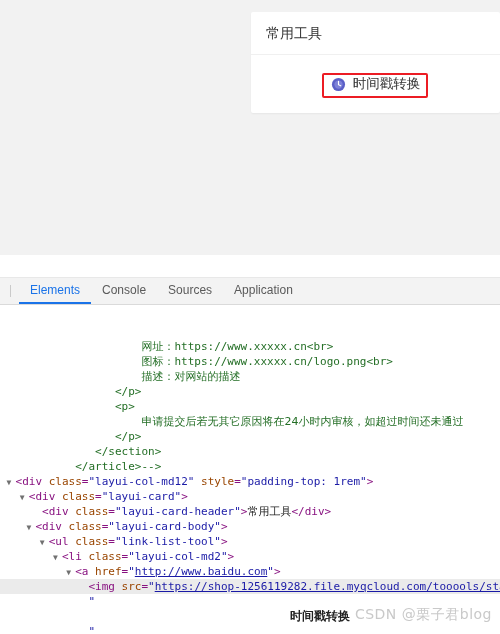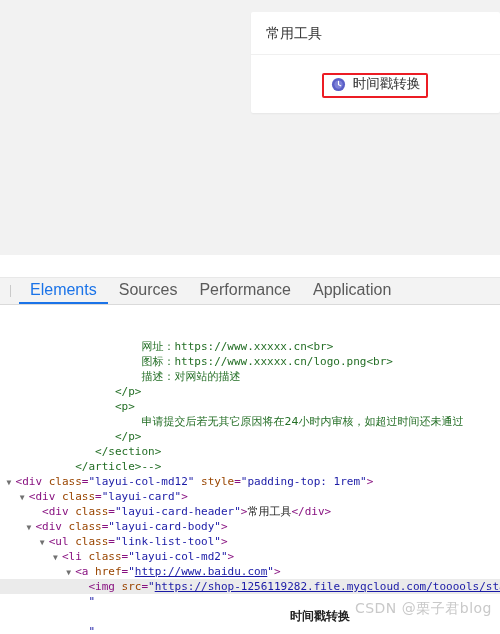--- a/index.html
+++ b/index.html
@@ -117,21 +117,21 @@
   .tab-divider {
     width: 1px;
     background: #cacaca;
     margin: 7px 8px 7px 0;
     flex: 0 0 auto;
   }
   .dt-tab {
     padding: 0 11px;
     display: flex;
     align-items: center;
-    font-size: 16px;
+    font-size: 12px;
     color: #5a5a5a;
     font-family: "Liberation Sans", sans-serif;
     white-space: nowrap;
     box-sizing: border-box;
     border-bottom: 2px solid transparent;
     flex: 0 0 auto;
   }
   .dt-tab.active {
     color: #1a73e8;
     border-bottom-color: #1a73e8;
@@ -168,21 +168,21 @@
   .punct { color: #881280; }
   .comment { color: #236e25; }
   .txt-green { color: #236e25; margin-top: 20px; }
   .txt-black { color: #222222; }
   .link-val { color: #1a1aa6; text-decoration: underline; }
   .cjk { font-family: "DejaVu Sans", "Liberation Sans", sans-serif; }
 
   .watermark {
     position: absolute;
     right: 8px;
-    bottom: 18px;
+    bottom: 12px;
     font-size: 14px;
     color: #c9c9c9;
     font-family: "DejaVu Sans", "Liberation Sans", sans-serif;
     letter-spacing: .5px;
   }
 </style>
 </head>
 <body>
 
 <div class="page-viewport">
@@ -211,22 +211,22 @@
 </div>
 
 <div class="devtools-gap"></div>
 
 <div class="devtools">
 
   <div class="devtools-tabbar">
     <div class="tab-divider"></div>
     <div id="dt-tabs-host" style="display:flex;align-items:stretch;">
         <div class="dt-tab active">Elements</div>
+        <div class="dt-tab">Console</div>
         <div class="dt-tab">Sources</div>
-        <div class="dt-tab">Performance</div>
         <div class="dt-tab">Application</div>
       </div>
   </div>
 
   <div class="dom-tree">
     <div id="dom-lines-host"><div class="dom-line"><span style="display: inline-block; width: 132.4px;"></span><span class="tw none"></span><span class="txt-green cjk">网址：</span><span class="txt-green">https://www.xxxxx.cn&lt;br&gt;</span></div><div class="dom-line"><span style="display: inline-block; width: 132.4px;"></span><span class="tw none"></span><span class="txt-green cjk">图标：</span><span class="txt-green">https://www.xxxxx.cn/logo.png&lt;br&gt;</span></div><div class="dom-line"><span style="display: inline-block; width: 132.4px;"></span><span class="tw none"></span><span class="txt-green cjk">描述：对网站的描述</span></div><div class="dom-line"><span style="display: inline-block; width: 105.92px;"></span><span class="tw none"></span><span class="comment">&lt;/p&gt;</span></div><div class="dom-line"><span style="display: inline-block; width: 105.92px;"></span><span class="tw none"></span><span class="comment">&lt;p&gt;</span></div><div class="dom-line"><span style="display: inline-block; width: 132.4px;"></span><span class="tw none"></span><span class="txt-green cjk">申请提交后若无其它原因将在24小时内审核，如超过时间还未通过</span></div><div class="dom-line"><span style="display: inline-block; width: 105.92px;"></span><span class="tw none"></span><span class="comment">&lt;/p&gt;</span></div><div class="dom-line"><span style="display: inline-block; width: 86.06px;"></span><span class="tw none"></span><span class="comment">&lt;/section&gt;</span></div><div class="dom-line"><span style="display: inline-block; width: 66.2px;"></span><span class="tw none"></span><span class="comment">&lt;/article&gt;--&gt;</span></div><div class="dom-line"><span style="display: inline-block; width: 6.62px;"></span><span class="tw">▼</span><span class="punct">&lt;</span><span class="tag">div</span><span class="attr"> class</span><span class="punct">=</span><span class="val">"layui-col-md12"</span><span class="attr"> style</span><span class="punct">=</span><span class="val">"padding-top: 1rem"</span><span class="punct">&gt;</span></div><div class="dom-line"><span style="display: inline-block; width: 19.86px;"></span><span class="tw">▼</span><span class="punct">&lt;</span><span class="tag">div</span><span class="attr"> class</span><span class="punct">=</span><span class="val">"layui-card"</span><span class="punct">&gt;</span></div><div class="dom-line"><span style="display: inline-block; width: 33.1px;"></span><span class="tw none"></span><span class="punct">&lt;</span><span class="tag">div</span><span class="attr"> class</span><span class="punct">=</span><span class="val">"layui-card-header"</span><span class="punct">&gt;</span><span class="txt-black cjk">常用工具</span><span class="punct">&lt;/</span><span class="tag">div</span><span class="punct">&gt;</span></div><div class="dom-line"><span style="display: inline-block; width: 26.48px;"></span><span class="tw">▼</span><span class="punct">&lt;</span><span class="tag">div</span><span class="attr"> class</span><span class="punct">=</span><span class="val">"layui-card-body"</span><span class="punct">&gt;</span></div><div class="dom-line"><span style="display: inline-block; width: 39.72px;"></span><span class="tw">▼</span><span class="punct">&lt;</span><span class="tag">ul</span><span class="attr"> class</span><span class="punct">=</span><span class="val">"link-list-tool"</span><span class="punct">&gt;</span></div><div class="dom-line"><span style="display: inline-block; width: 52.96px;"></span><span class="tw">▼</span><span class="punct">&lt;</span><span class="tag">li</span><span class="attr"> class</span><span class="punct">=</span><span class="val">"layui-col-md2"</span><span class="punct">&gt;</span></div><div class="dom-line"><span style="display: inline-block; width: 66.2px;"></span><span class="tw">▼</span><span class="punct">&lt;</span><span class="tag">a</span><span class="attr"> href</span><span class="punct">=</span><span class="val">"</span><span class="link-val">http://www.baidu.com</span><span class="val">"</span><span class="punct">&gt;</span></div><div class="dom-line selected"><span style="display: inline-block; width: 79.44px;"></span><span class="tw none"></span><span class="punct">&lt;</span><span class="tag">img</span><span class="attr"> src</span><span class="punct">=</span><span class="val">"</span><span class="link-val">https://shop-1256119282.file.myqcloud.com/tooools/stati</span></div><div class="dom-line"><span style="display: inline-block; width: 79.44px;"></span><span class="tw none"></span><span class="val">"</span></div><div class="dom-line"><span style="display: inline-block; width: 79.44px;"></span><span class="tw none"></span><span class="txt-black"></span><span class="cjk" style="position: absolute; left: 290px; font-size: 12px; color: rgb(34, 34, 34); font-weight: 600;">时间戳转换</span></div><div class="dom-line"><span style="display: inline-block; width: 79.44px;"></span><span class="tw none"></span><span class="val">"</span></div></div>
     <div class="watermark">CSDN @栗子君blog</div>
   </div>
 </div>
 

